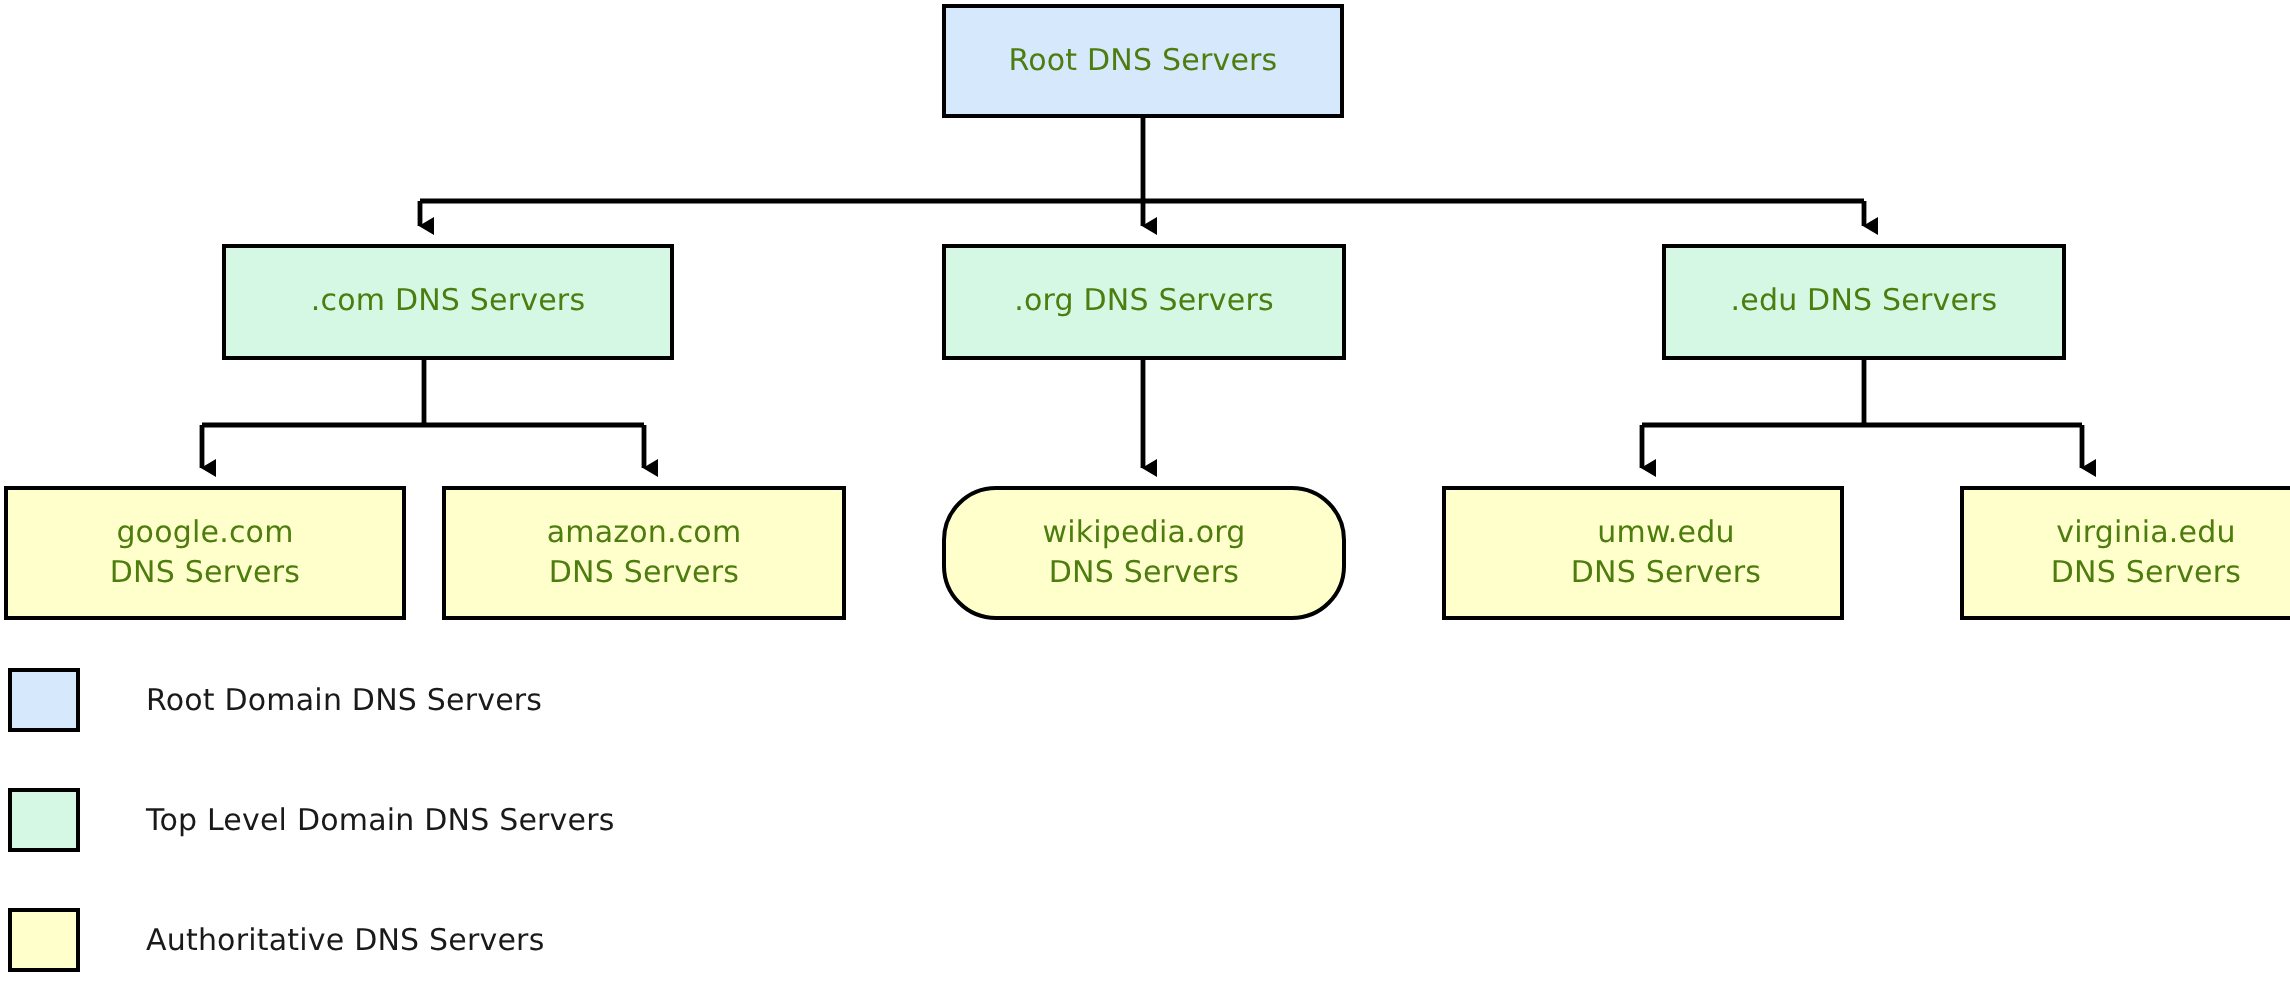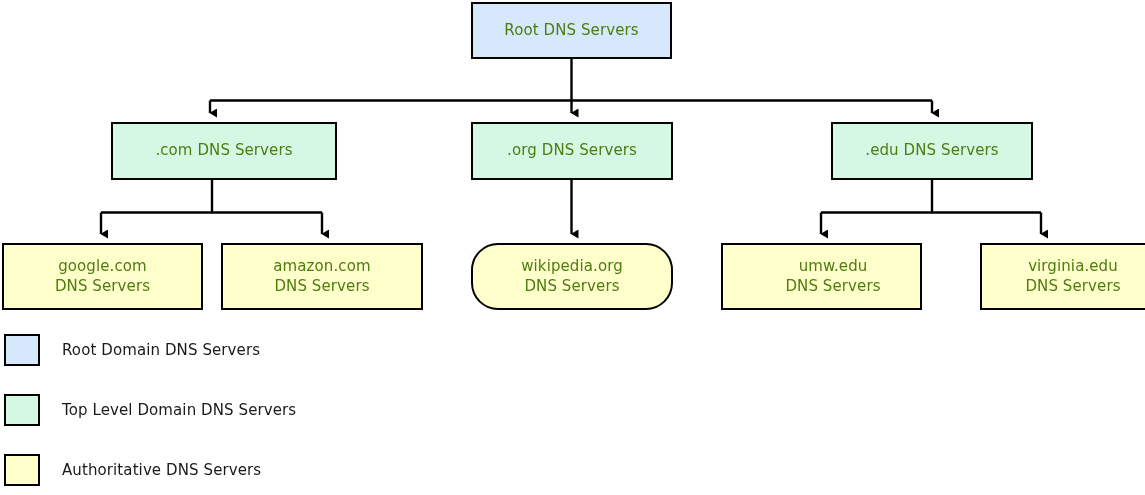--- a/index.html
+++ b/index.html
@@ -49,21 +49,21 @@
   .legend-swatch {
     position: absolute;
     box-sizing: border-box;
     border: 2px solid #000000;
     width: 36px;
     height: 32px;
     left: 4px;
   }
   .legend-text {
     position: absolute;
-    left: 62px;
+    left: 73px;
     font-size: 15px;
     color: #1a1a1a;
     letter-spacing: 0.1px;
     white-space: nowrap;
   }
 </style>
 </head>
 <body>
 
 <div id="diagram-root">

